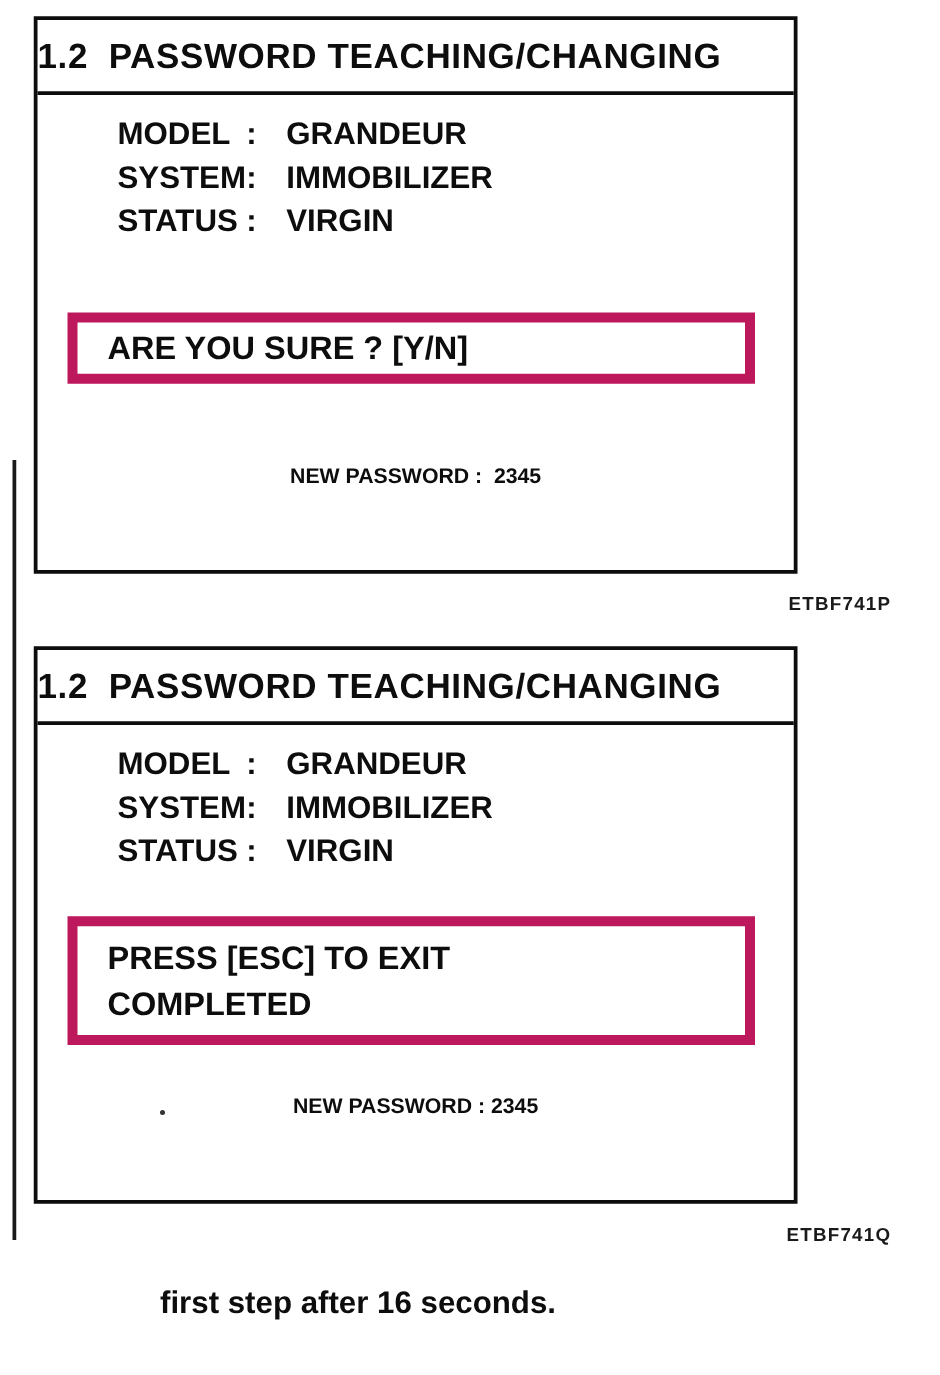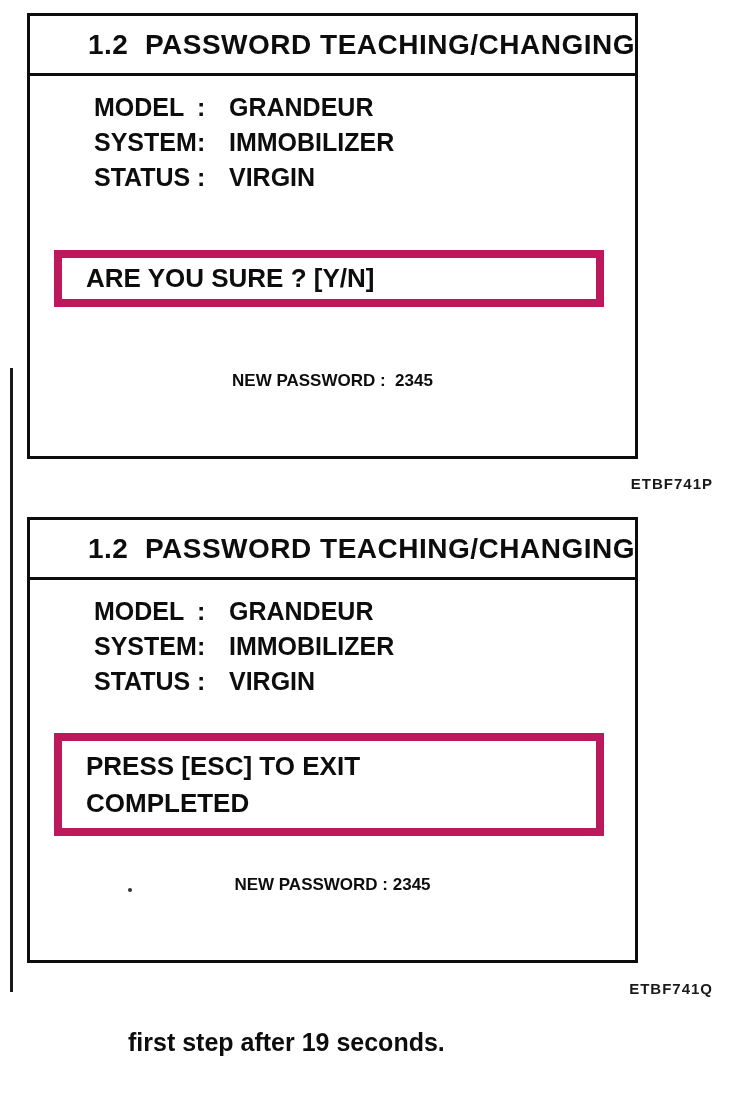--- a/index.html
+++ b/index.html
@@ -21,21 +21,21 @@
     box-sizing: border-box;
     background: #ffffff;
   }
   .screen-1 { top: 13px; }
   .screen-2 { top: 517px; }
   .title-bar {
     height: 57px;
     border-bottom: 3px solid #0d0d0d;
     display: flex;
     align-items: center;
-    justify-content: flex-end;
+    justify-content: flex-start;
   }
   .title-text {
     font-size: 28px;
     font-weight: bold;
     white-space: pre;
     letter-spacing: 0.5px;
   }
   .info-block { padding: 14px 0 0 28px; }
   .info-row {
     display: flex;
@@ -178,16 +178,16 @@
       <div class="msg-line">PRESS [ESC] TO EXIT</div>
       <div class="msg-line">COMPLETED</div>
     </div>
     <div class="pw-line">NEW PASSWORD : 2345</div>
   </div>
   <div class="figure-code figure-code-2">ETBF741Q</div>
 
   <div class="scan-speck"></div>
 
   <div class="footnote">
-    <div class="line">first step after 19 seconds.</div>
+    <div class="line">first step after 16 seconds.</div>
   </div>
 
 </div>
 
 </body></html>

